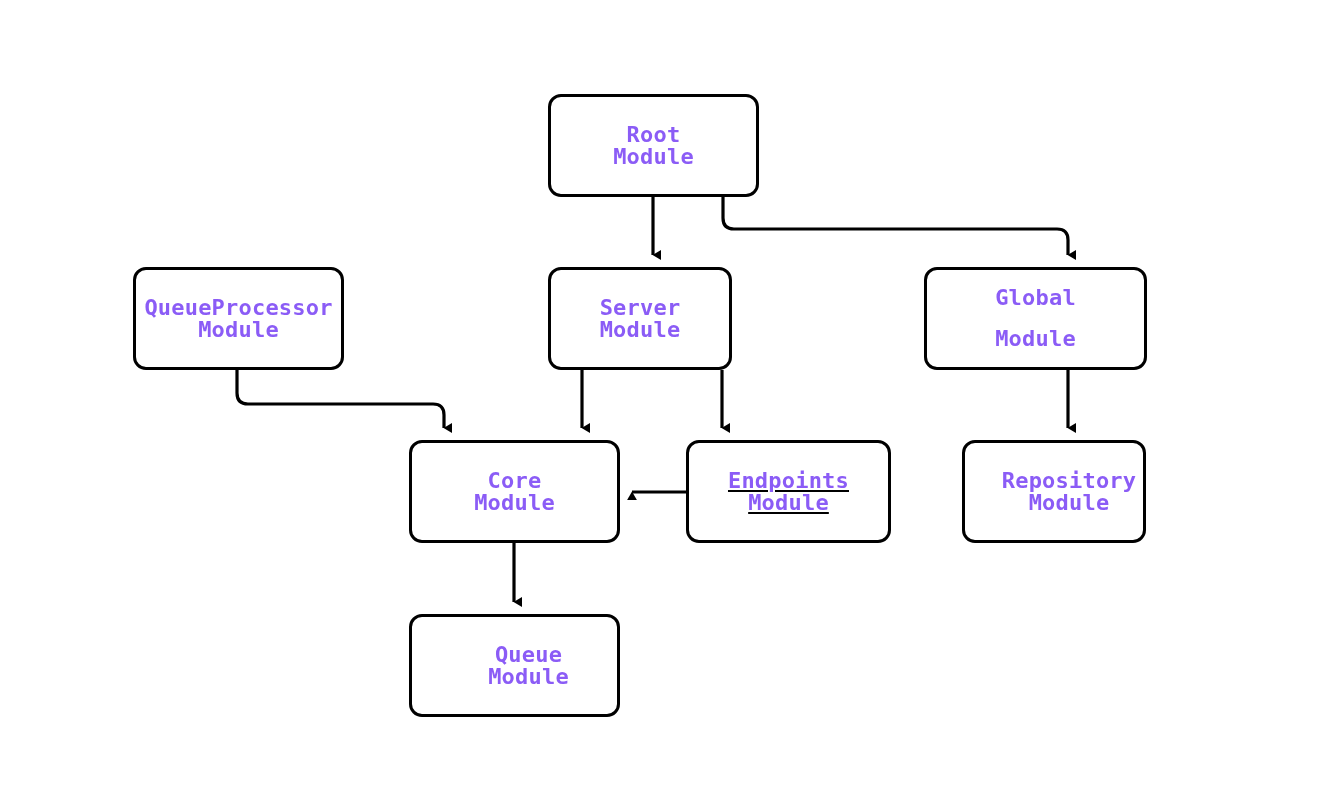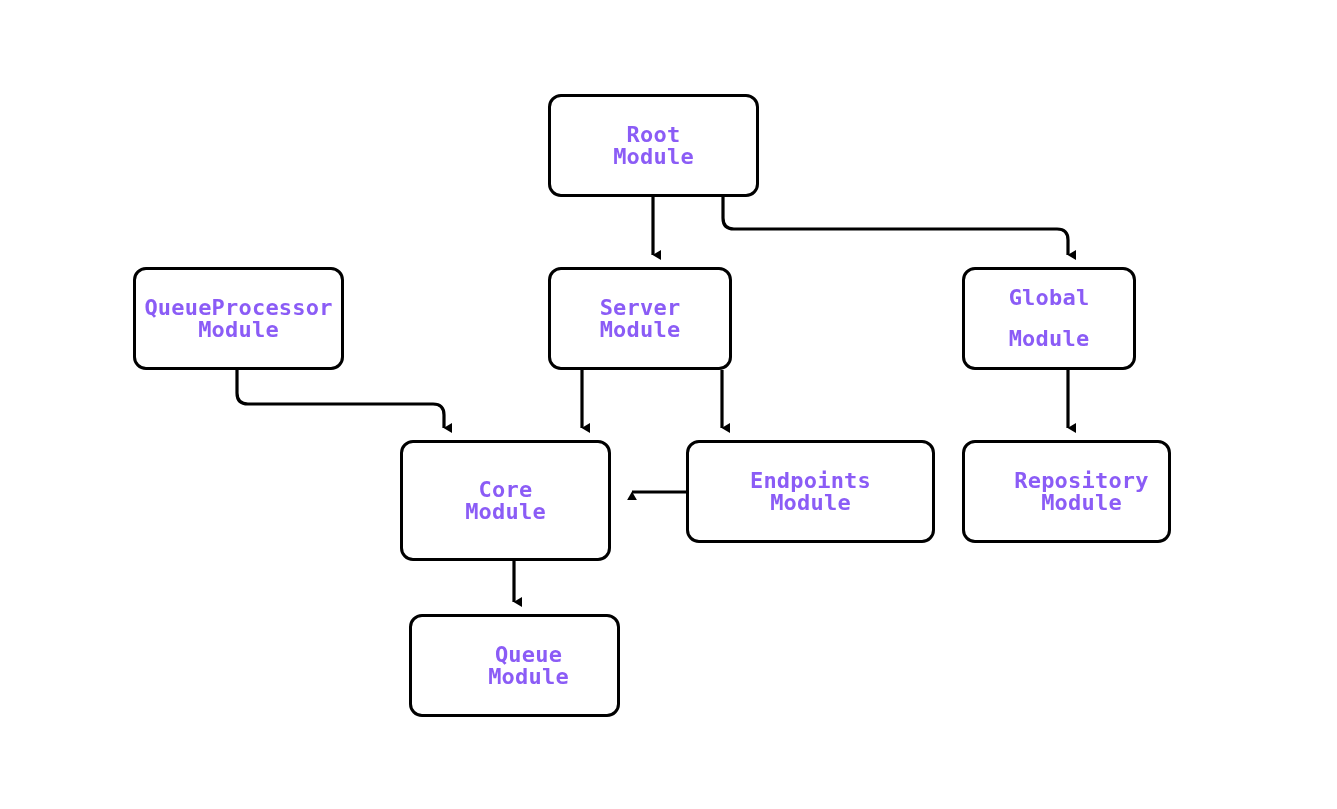--- a/index.html
+++ b/index.html
@@ -81,36 +81,36 @@
   <div class="node" style="left: 133px; top: 267px; width: 211px; height: 103px; align-items: center;">
     <span class="node-label">QueueProcessor</span>
     <span class="node-label">Module</span>
   </div>
 
   <div class="node" style="left: 548px; top: 267px; width: 184px; height: 103px;">
     <span class="node-label">Server</span>
     <span class="node-label">Module</span>
   </div>
 
-  <div class="node" style="left: 962px; top: 267px; width: 174px; height: 103px; gap: 19px;">
+  <div class="node" style="left: 924px; top: 267px; width: 223px; height: 103px; gap: 19px;">
     <span class="node-label">Global</span>
     <span class="node-label">Module</span>
   </div>
 
-  <div class="node" style="left: 400px; top: 440px; width: 211px; height: 121px;">
+  <div class="node" style="left: 409px; top: 440px; width: 211px; height: 103px;">
     <span class="node-label">Core</span>
     <span class="node-label">Module</span>
   </div>
 
-  <div class="node" style="left: 686px; top: 440px; width: 249px; height: 103px;">
+  <div class="node" style="left: 686px; top: 440px; width: 205px; height: 103px; text-decoration: underline;">
     <span class="node-label">Endpoints</span>
     <span class="node-label">Module</span>
   </div>
 
-  <div class="node" style="left: 962px; top: 440px; width: 209px; height: 103px; padding-left: 30px;">
+  <div class="node" style="left: 962px; top: 440px; width: 184px; height: 103px; padding-left: 30px;">
     <span class="node-label">Repository</span>
     <span class="node-label">Module</span>
   </div>
 
   <div class="node" style="left: 409px; top: 614px; width: 211px; height: 103px; padding-left: 28px;">
     <span class="node-label">Queue</span>
     <span class="node-label">Module</span>
   </div>
 
 </div>

